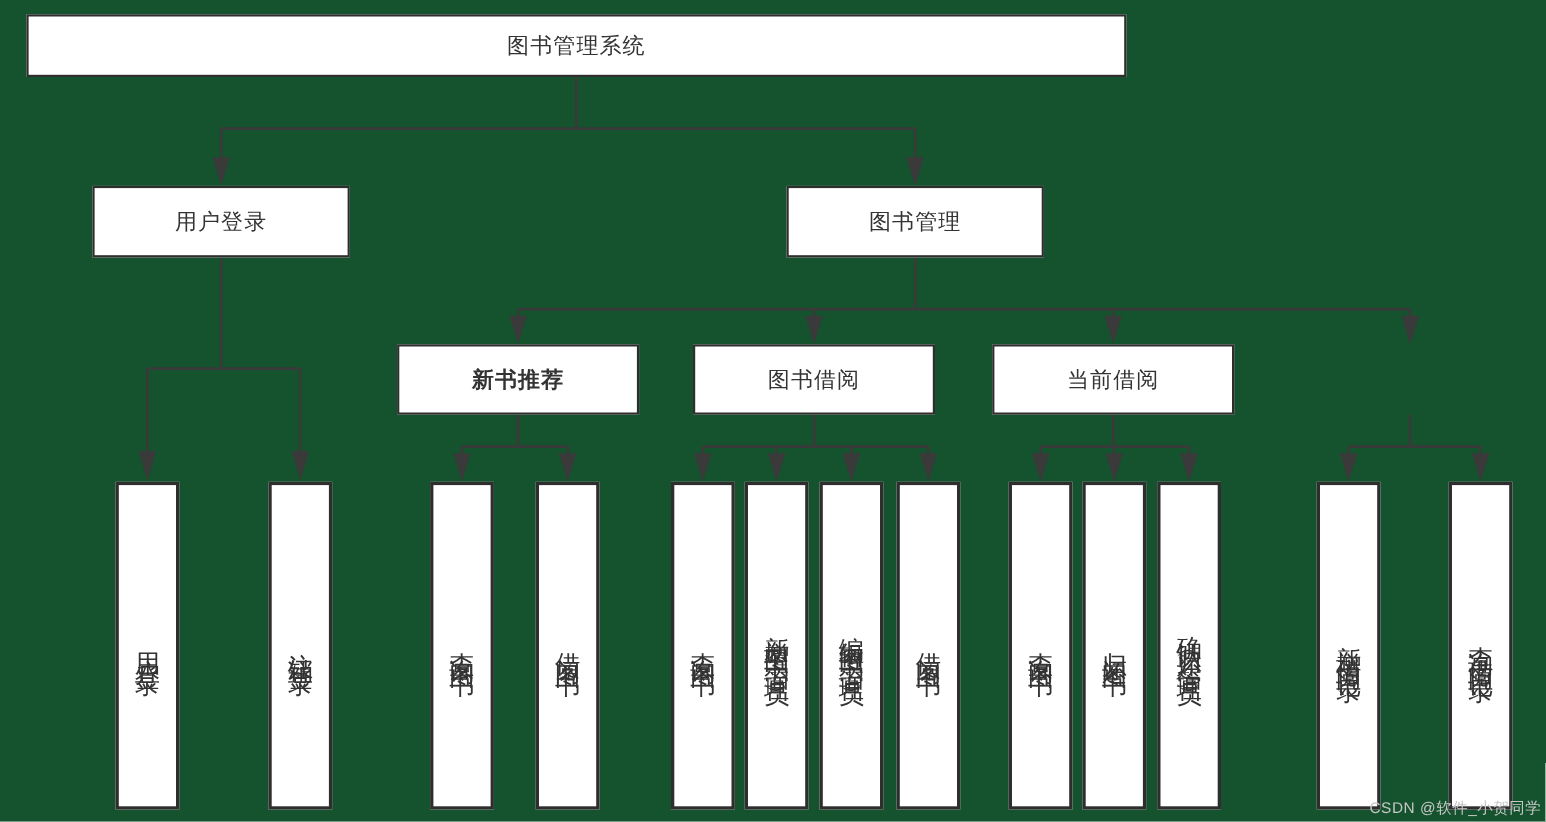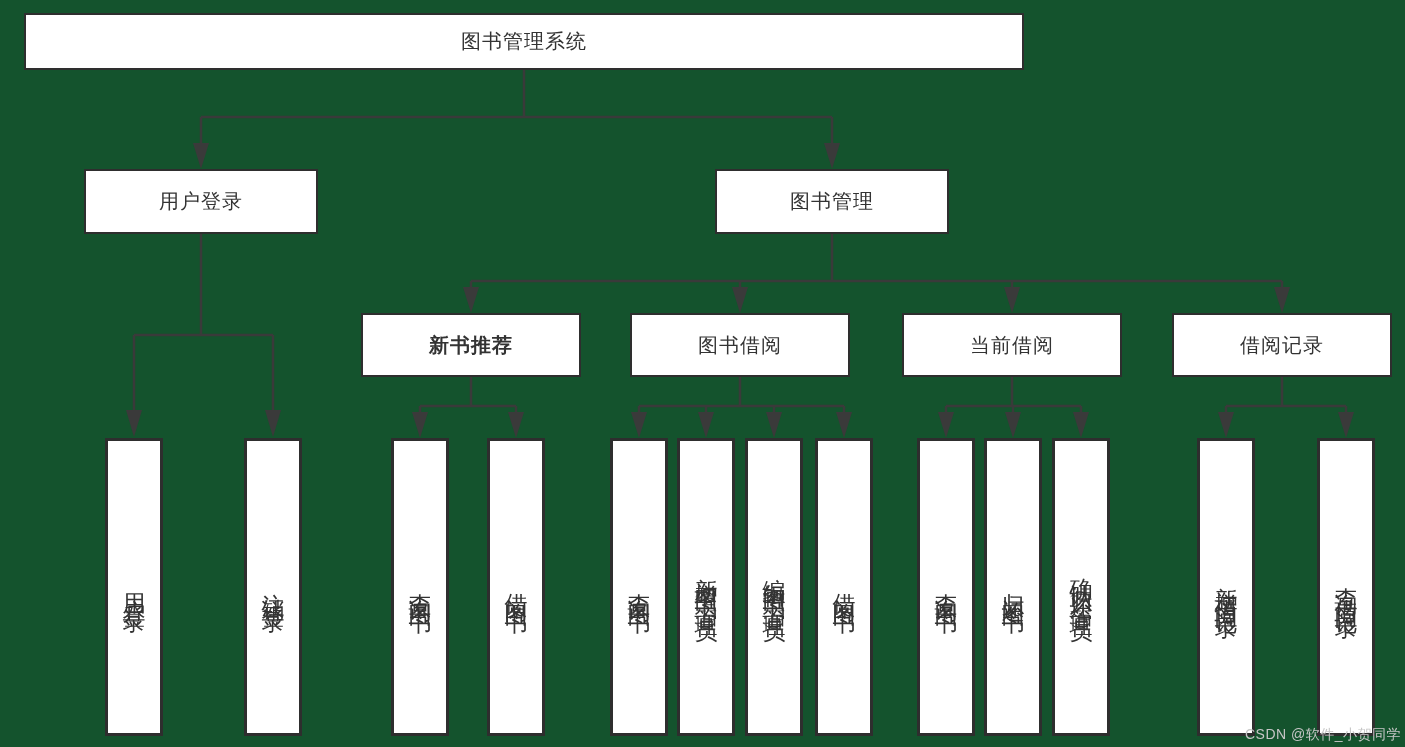--- a/index.html
+++ b/index.html
@@ -114,21 +114,20 @@
   </svg>
 
   <div class="hbox root" style="left:24px; top:13px; width:1000px; height:57px;">图书管理系统</div>
 
   <div class="hbox" style="left:84px; top:169px; width:234px; height:65px;">用户登录</div>
   <div class="hbox" style="left:715px; top:169px; width:234px; height:65px;">图书管理</div>
 
   <div class="hbox" style="left:361px; top:313px; width:220px; height:64px;font-weight:bold;">新书推荐</div>
   <div class="hbox" style="left:630px; top:313px; width:220px; height:64px;">图书借阅</div>
   <div class="hbox" style="left:902px; top:313px; width:220px; height:64px;">当前借阅</div>
-  <div class="hbox" style="left:1172px; top:313px; width:220px; height:64px;">借阅记录</div>
 
   <div class="vbox" style="left:105px;">
     <span>用户登录</span>
   </div>
   <div class="vbox" style="left:244px;">
     <span>注销登录</span>
   </div>
 
   <div class="vbox" style="left:391px;">
     <span>查询图书</span>

